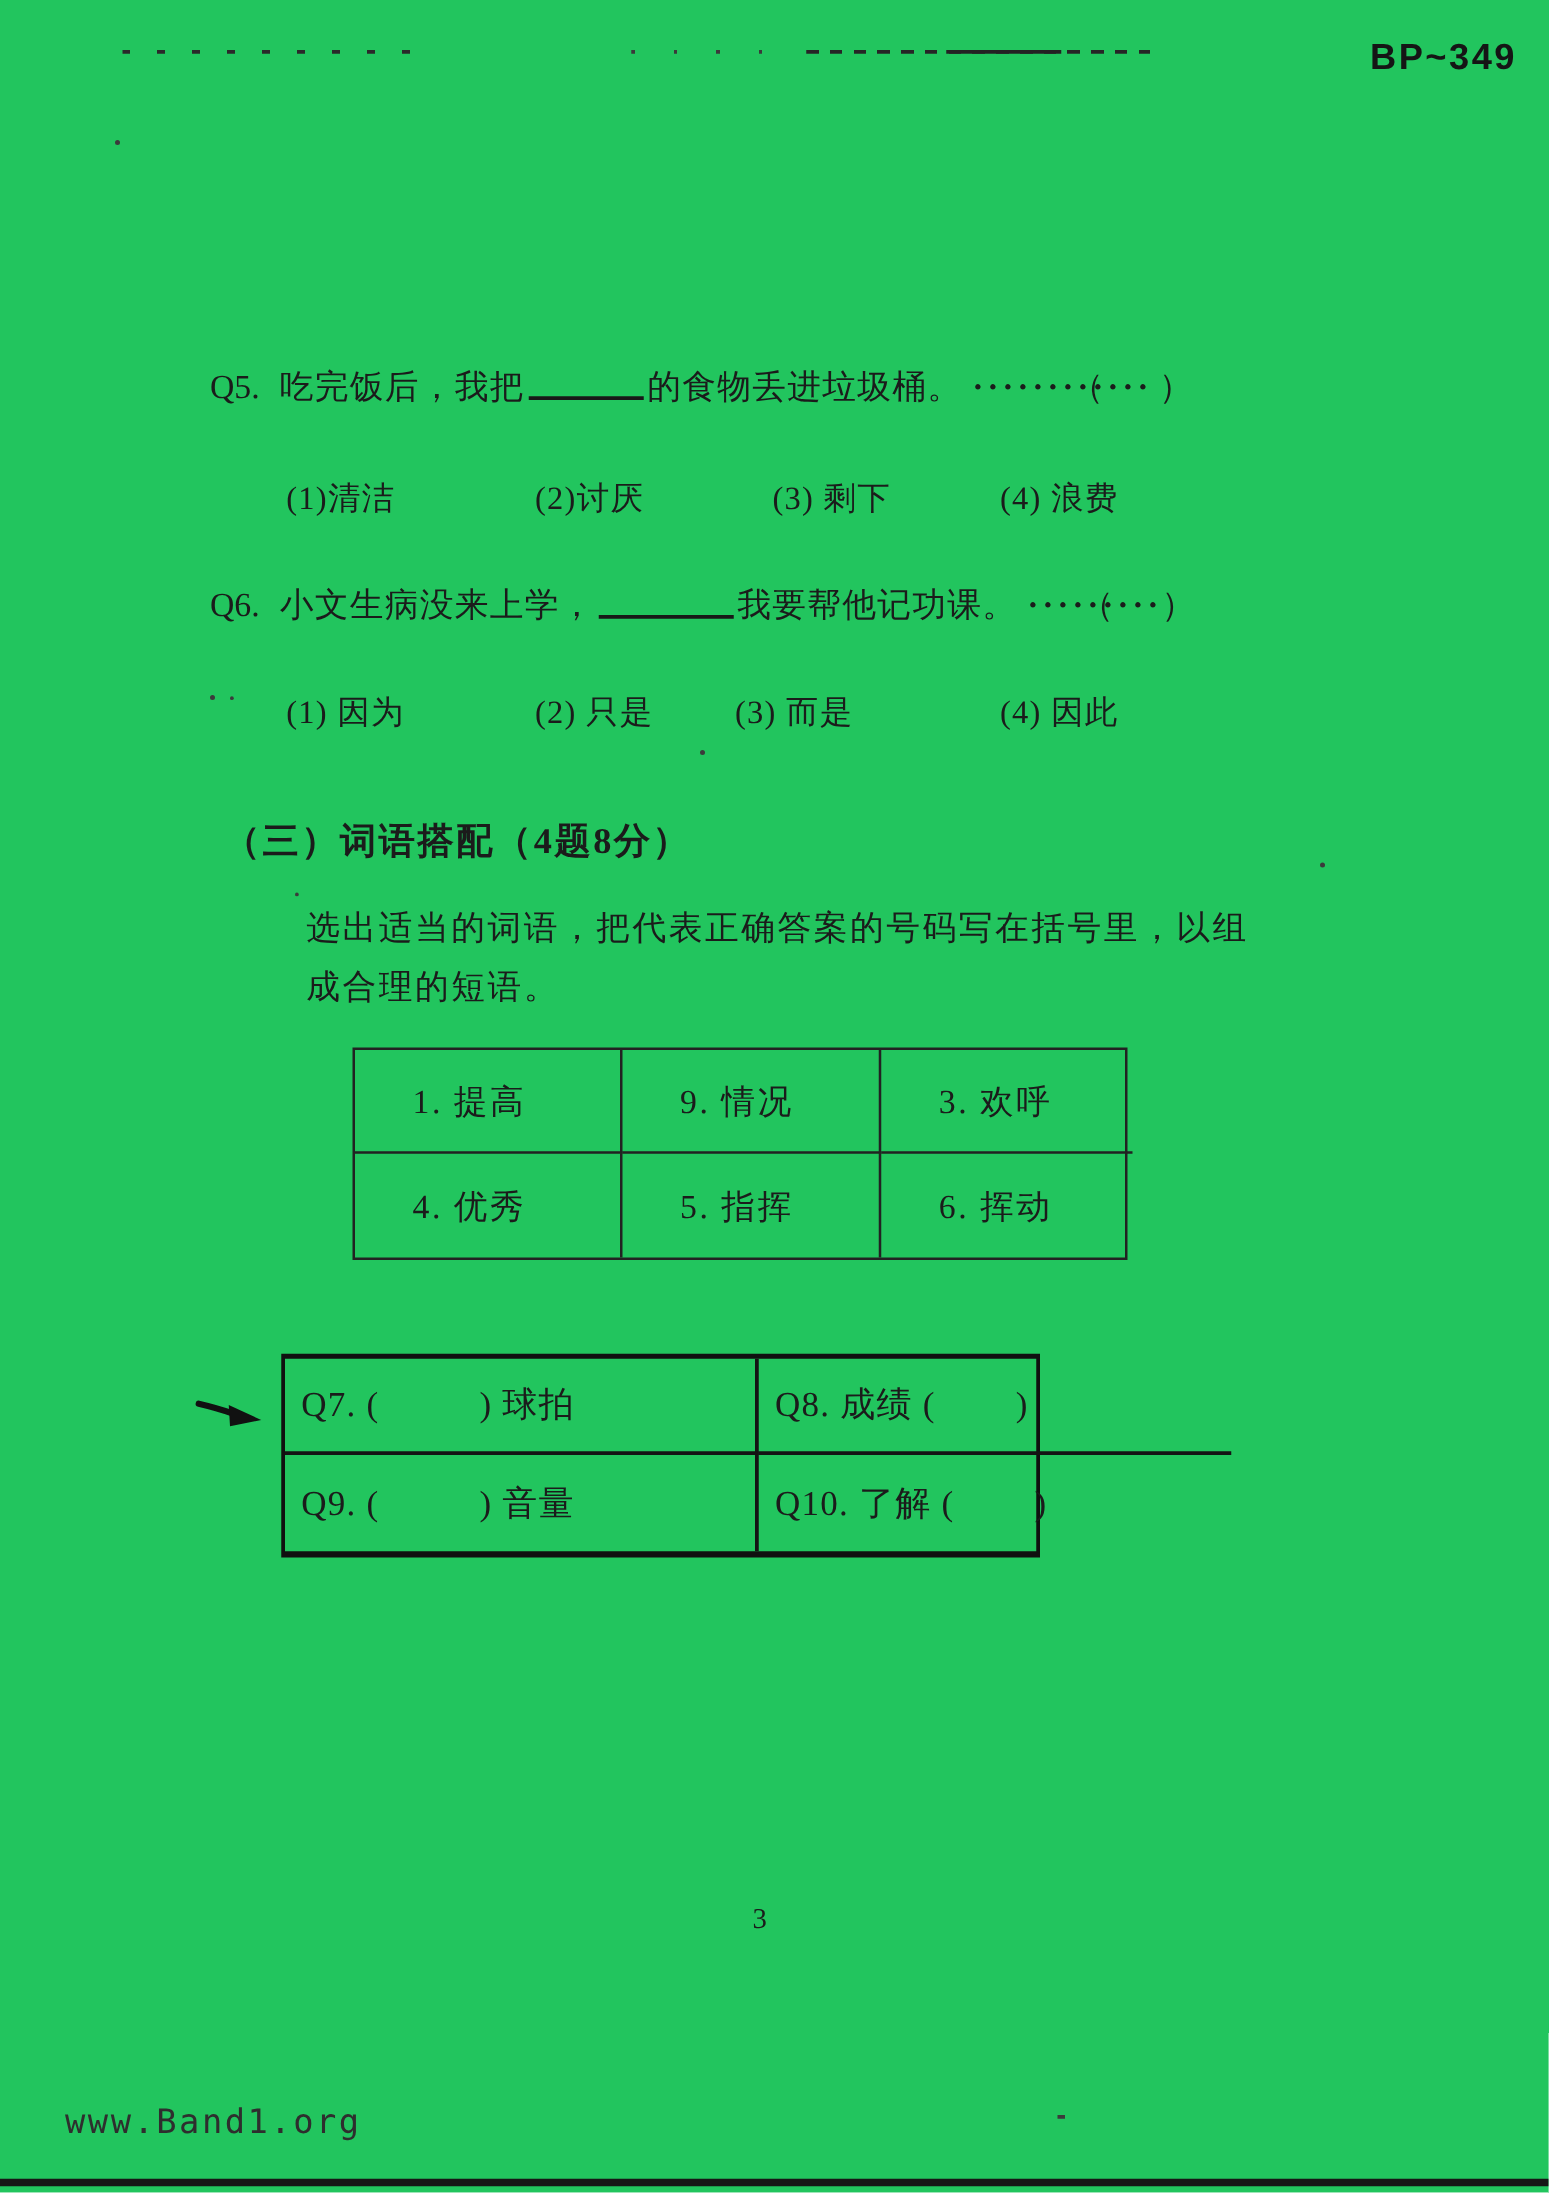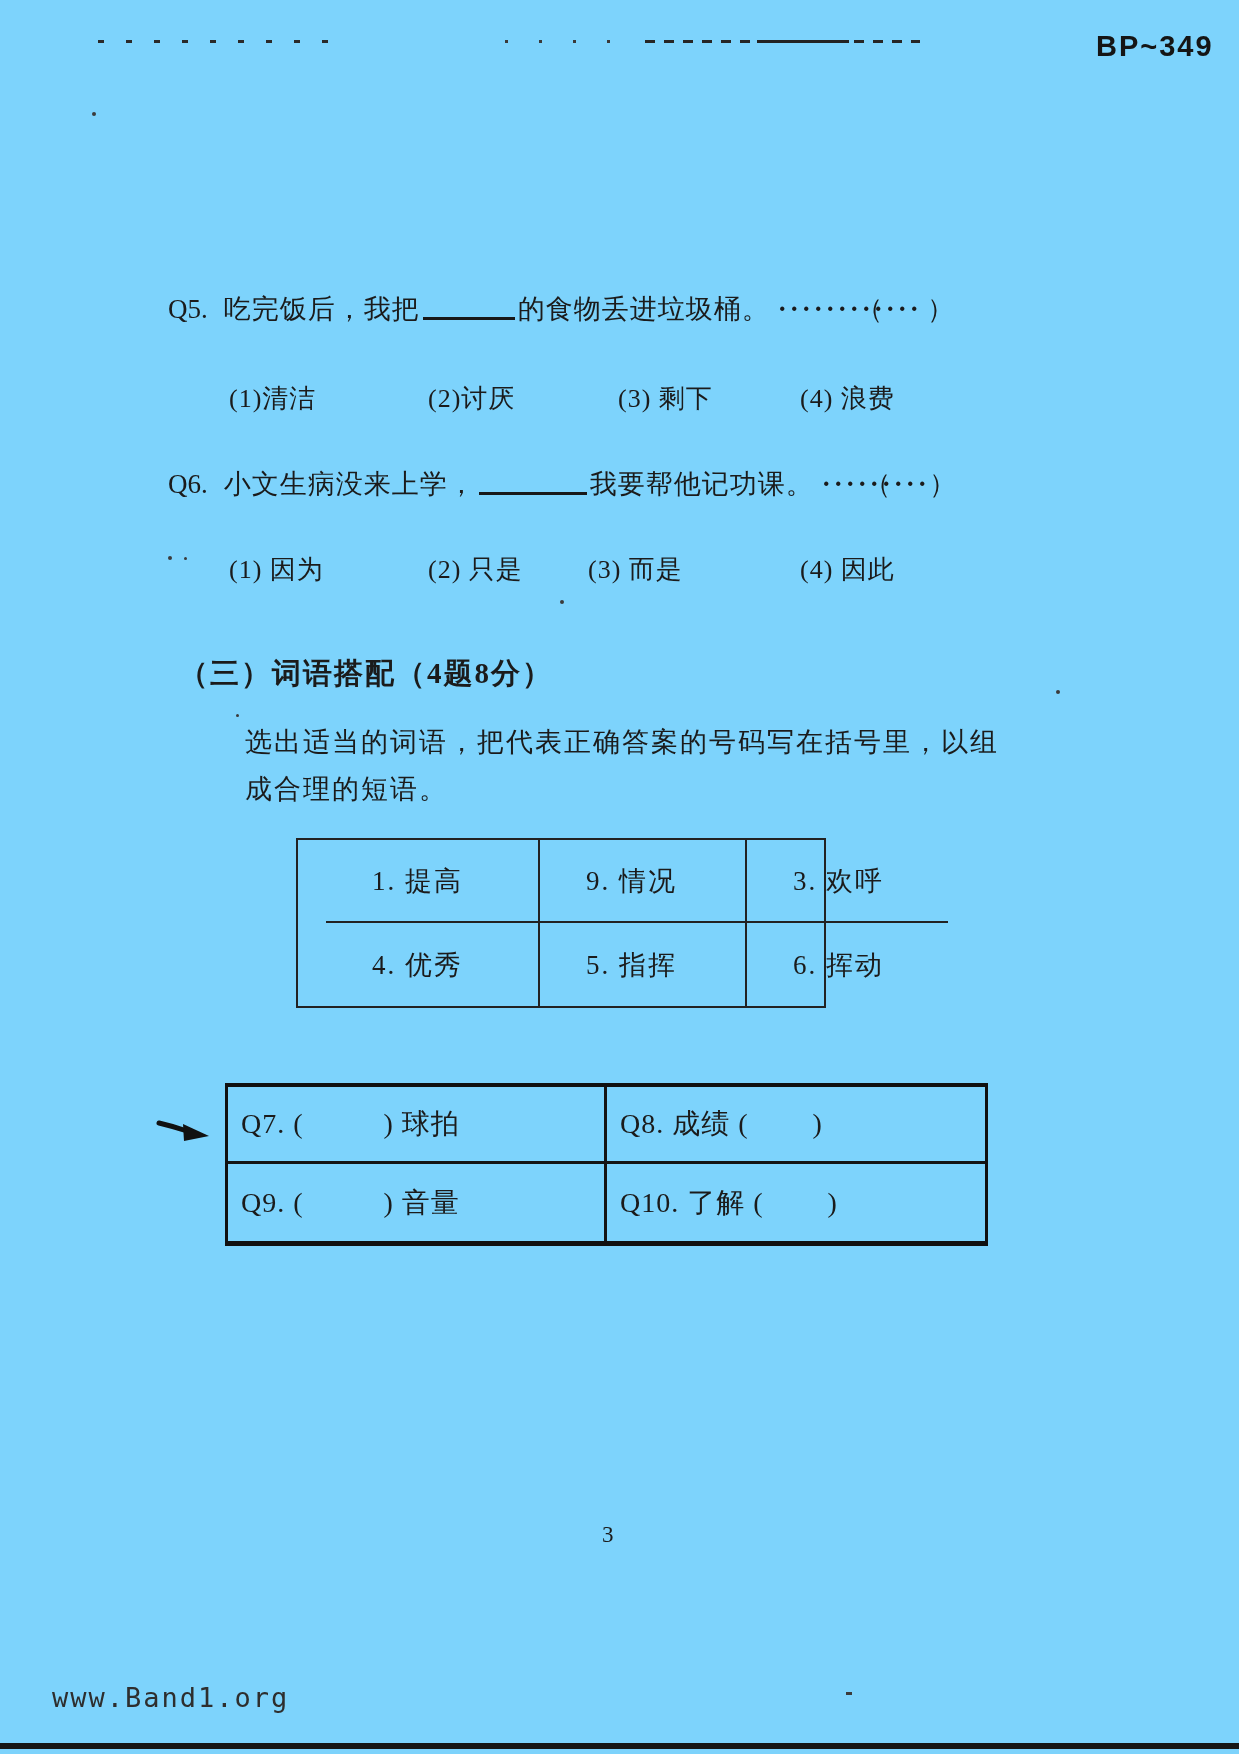--- a/index.html
+++ b/index.html
@@ -1,20 +1,20 @@
 <!DOCTYPE html>
 <html><head>
 <meta charset="utf-8">
 <style>
   * { margin:0; padding:0; box-sizing:border-box; }
   html,body { background:#ffffff; }
   .page {
     position:relative;
     width:1239px; height:1754px;
-    background:#7dd3fc;
+    background:#22c55e;
     overflow:hidden;
     font-family:"Liberation Serif", serif;
     color:#1b1b1b;
   }
 
   
   .scan-dashes { position:absolute; top:40px; height:3px; }
   .sd-a { left:98px;  width:245px; background:repeating-linear-gradient(90deg,#2a2a2a 0 6px,transparent 6px 28px); }
   .sd-b { left:505px; width:135px; background:repeating-linear-gradient(90deg,#3a3a3a 0 3px,transparent 3px 34px); }
   .sd-c { left:645px; width:275px; background:repeating-linear-gradient(90deg,#262626 0 10px,transparent 10px 19px); }
@@ -55,36 +55,35 @@
   
   .section-heading {
     position:absolute; left:163px; top:656px;
     font-size:29px; font-weight:700; letter-spacing:2px; line-height:1.2;margin-left:16px;
   }
   .instr { position:absolute; left:245px; font-size:27px; letter-spacing:2px; line-height:1.2; white-space:nowrap; }
   .i1 { top:726px; } .i2 { top:773px; }
 
   
   .wordbank {
-    position:absolute; left:296px; top:838px; width:530px;
+    position:absolute; left:282px; top:838px; width:620px;
     display:grid; grid-template-columns:214px 207px 201px; grid-auto-rows:83px;
     border:2px solid #222;
-    padding-left:28px;
   }
   .wb-cell {
     display:flex; align-items:center; padding-left:46px;
     font-size:27px; letter-spacing:2px; white-space:pre;
     border-right:2px solid #222; border-bottom:2px solid #222;
   }
   .wb-cell:nth-child(3n) { border-right:none; }
   .wb-cell:nth-child(n+4) { border-bottom:none; }
 
   
   .matchtable {
-    position:absolute; left:225px; top:1083px; width:763px;
+    position:absolute; left:225px; top:1083px; width:607px;
     display:grid; grid-template-columns:379px 378px; grid-auto-rows:77px;
     border:3px solid #101010; border-top-width:4px; border-bottom-width:5px;
   }
   .match-cell {
     display:flex; align-items:center; padding-left:13px;
     font-size:28px; letter-spacing:1px; white-space:pre;
     border-right:3px solid #141414; border-bottom:3px solid #141414;
   }
   .match-cell:nth-child(2n) { border-right:none; }
   .match-cell:nth-child(n+3) { border-bottom:none; }

